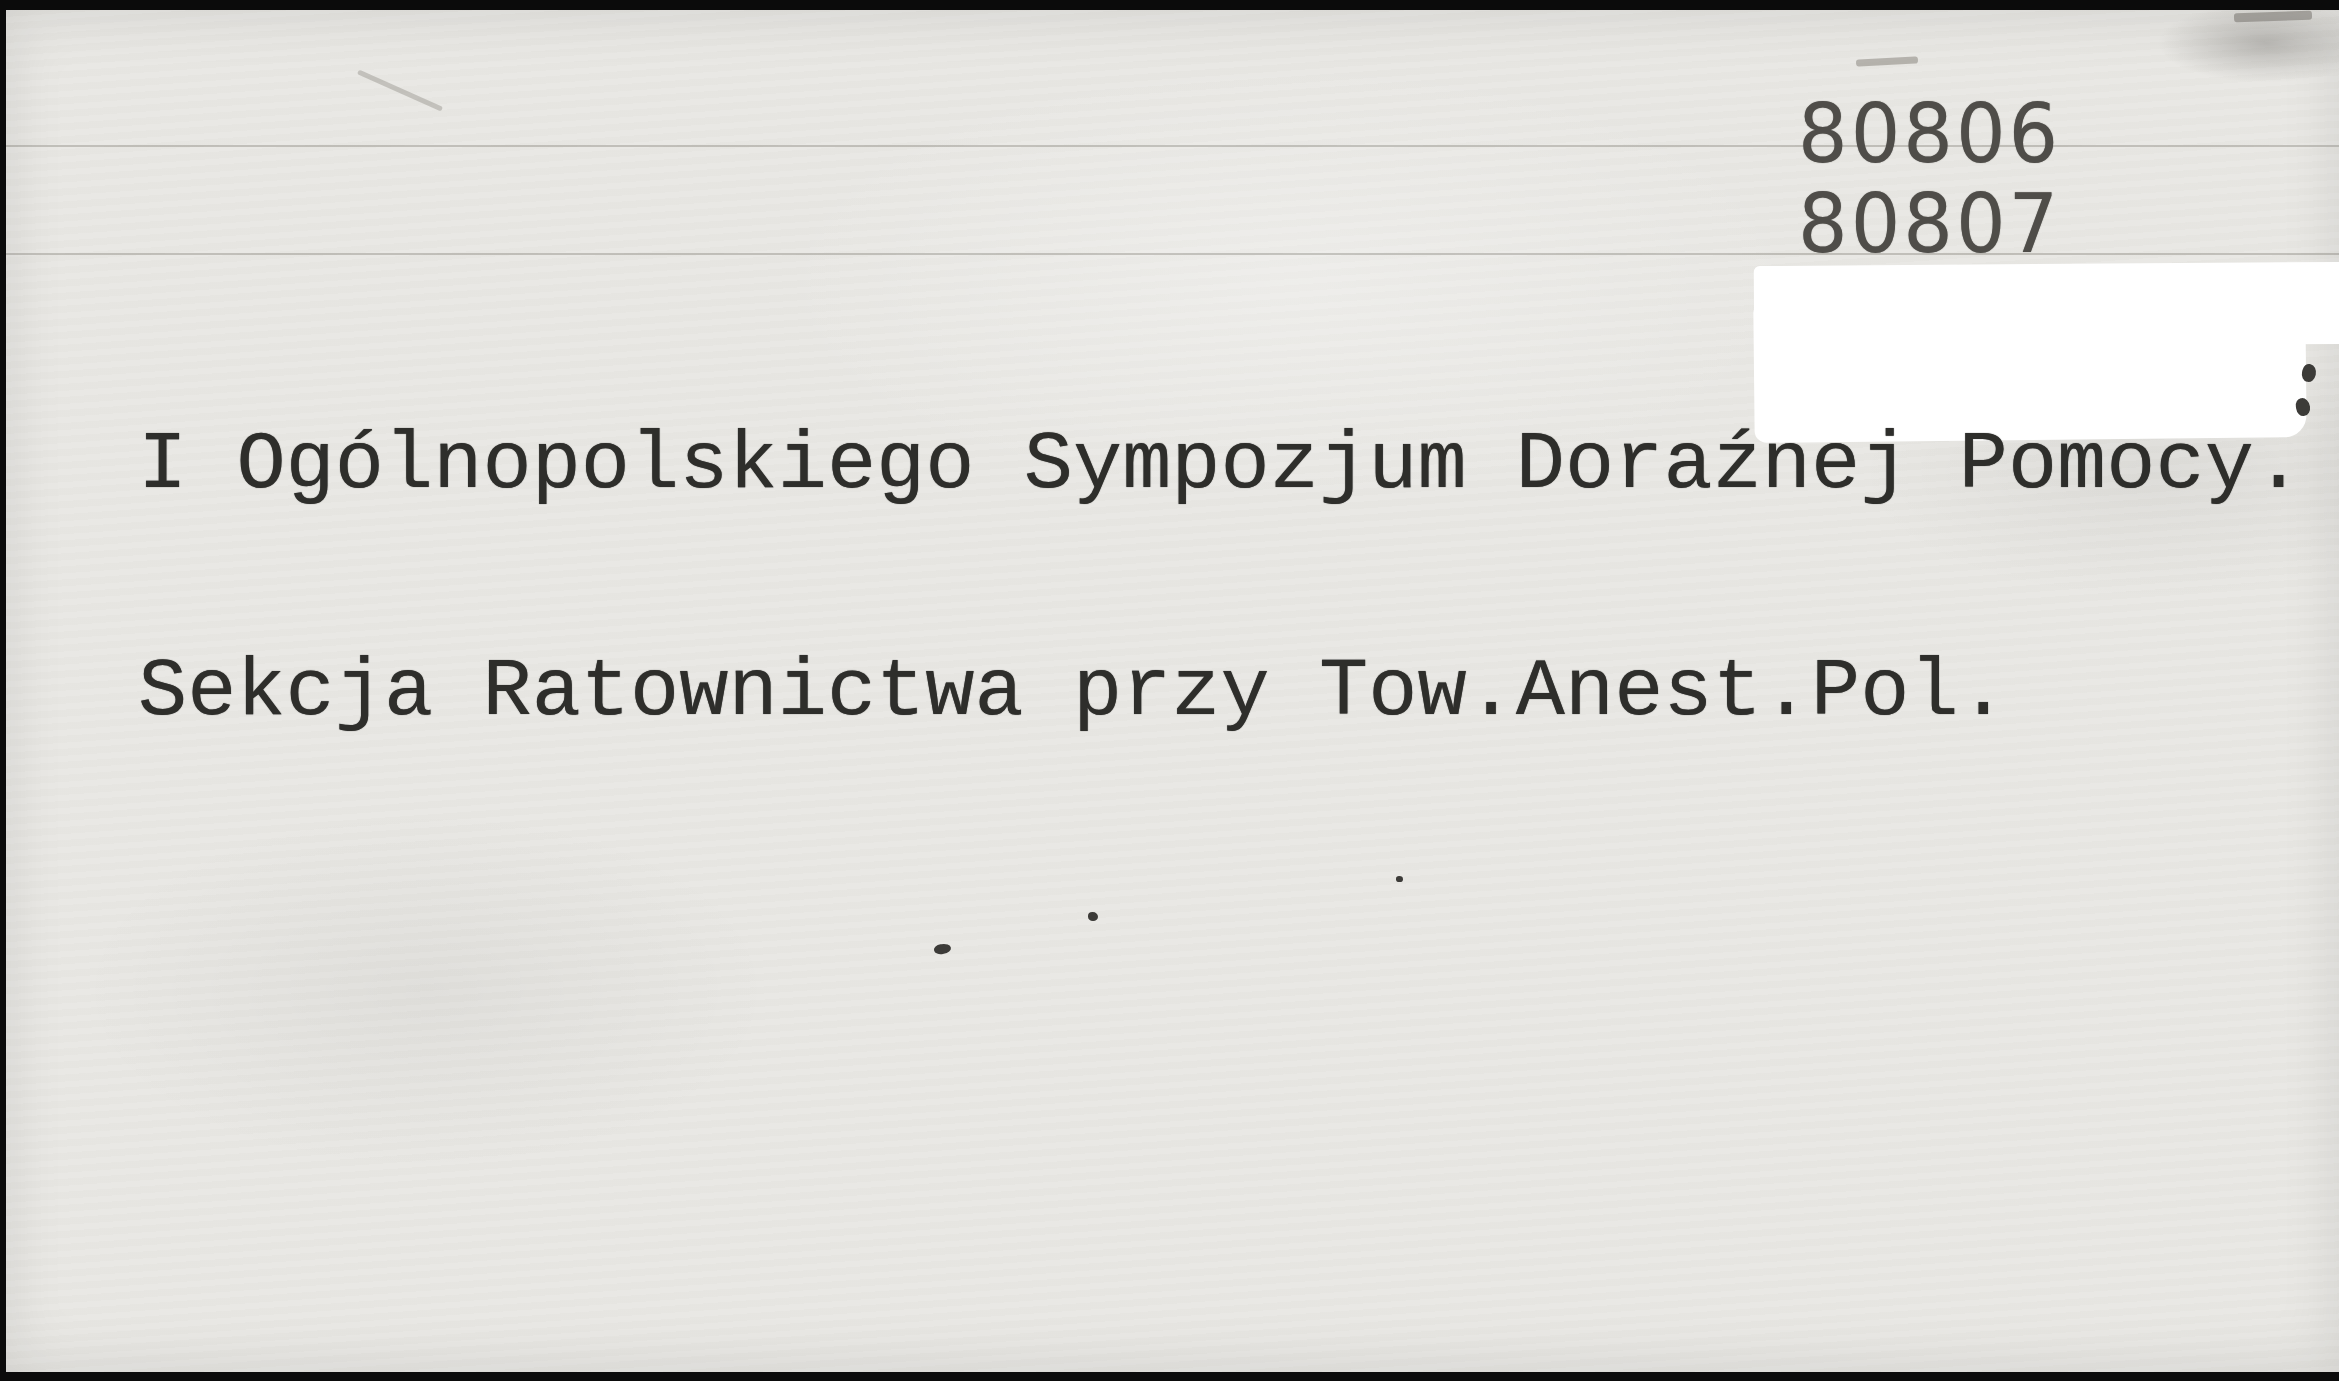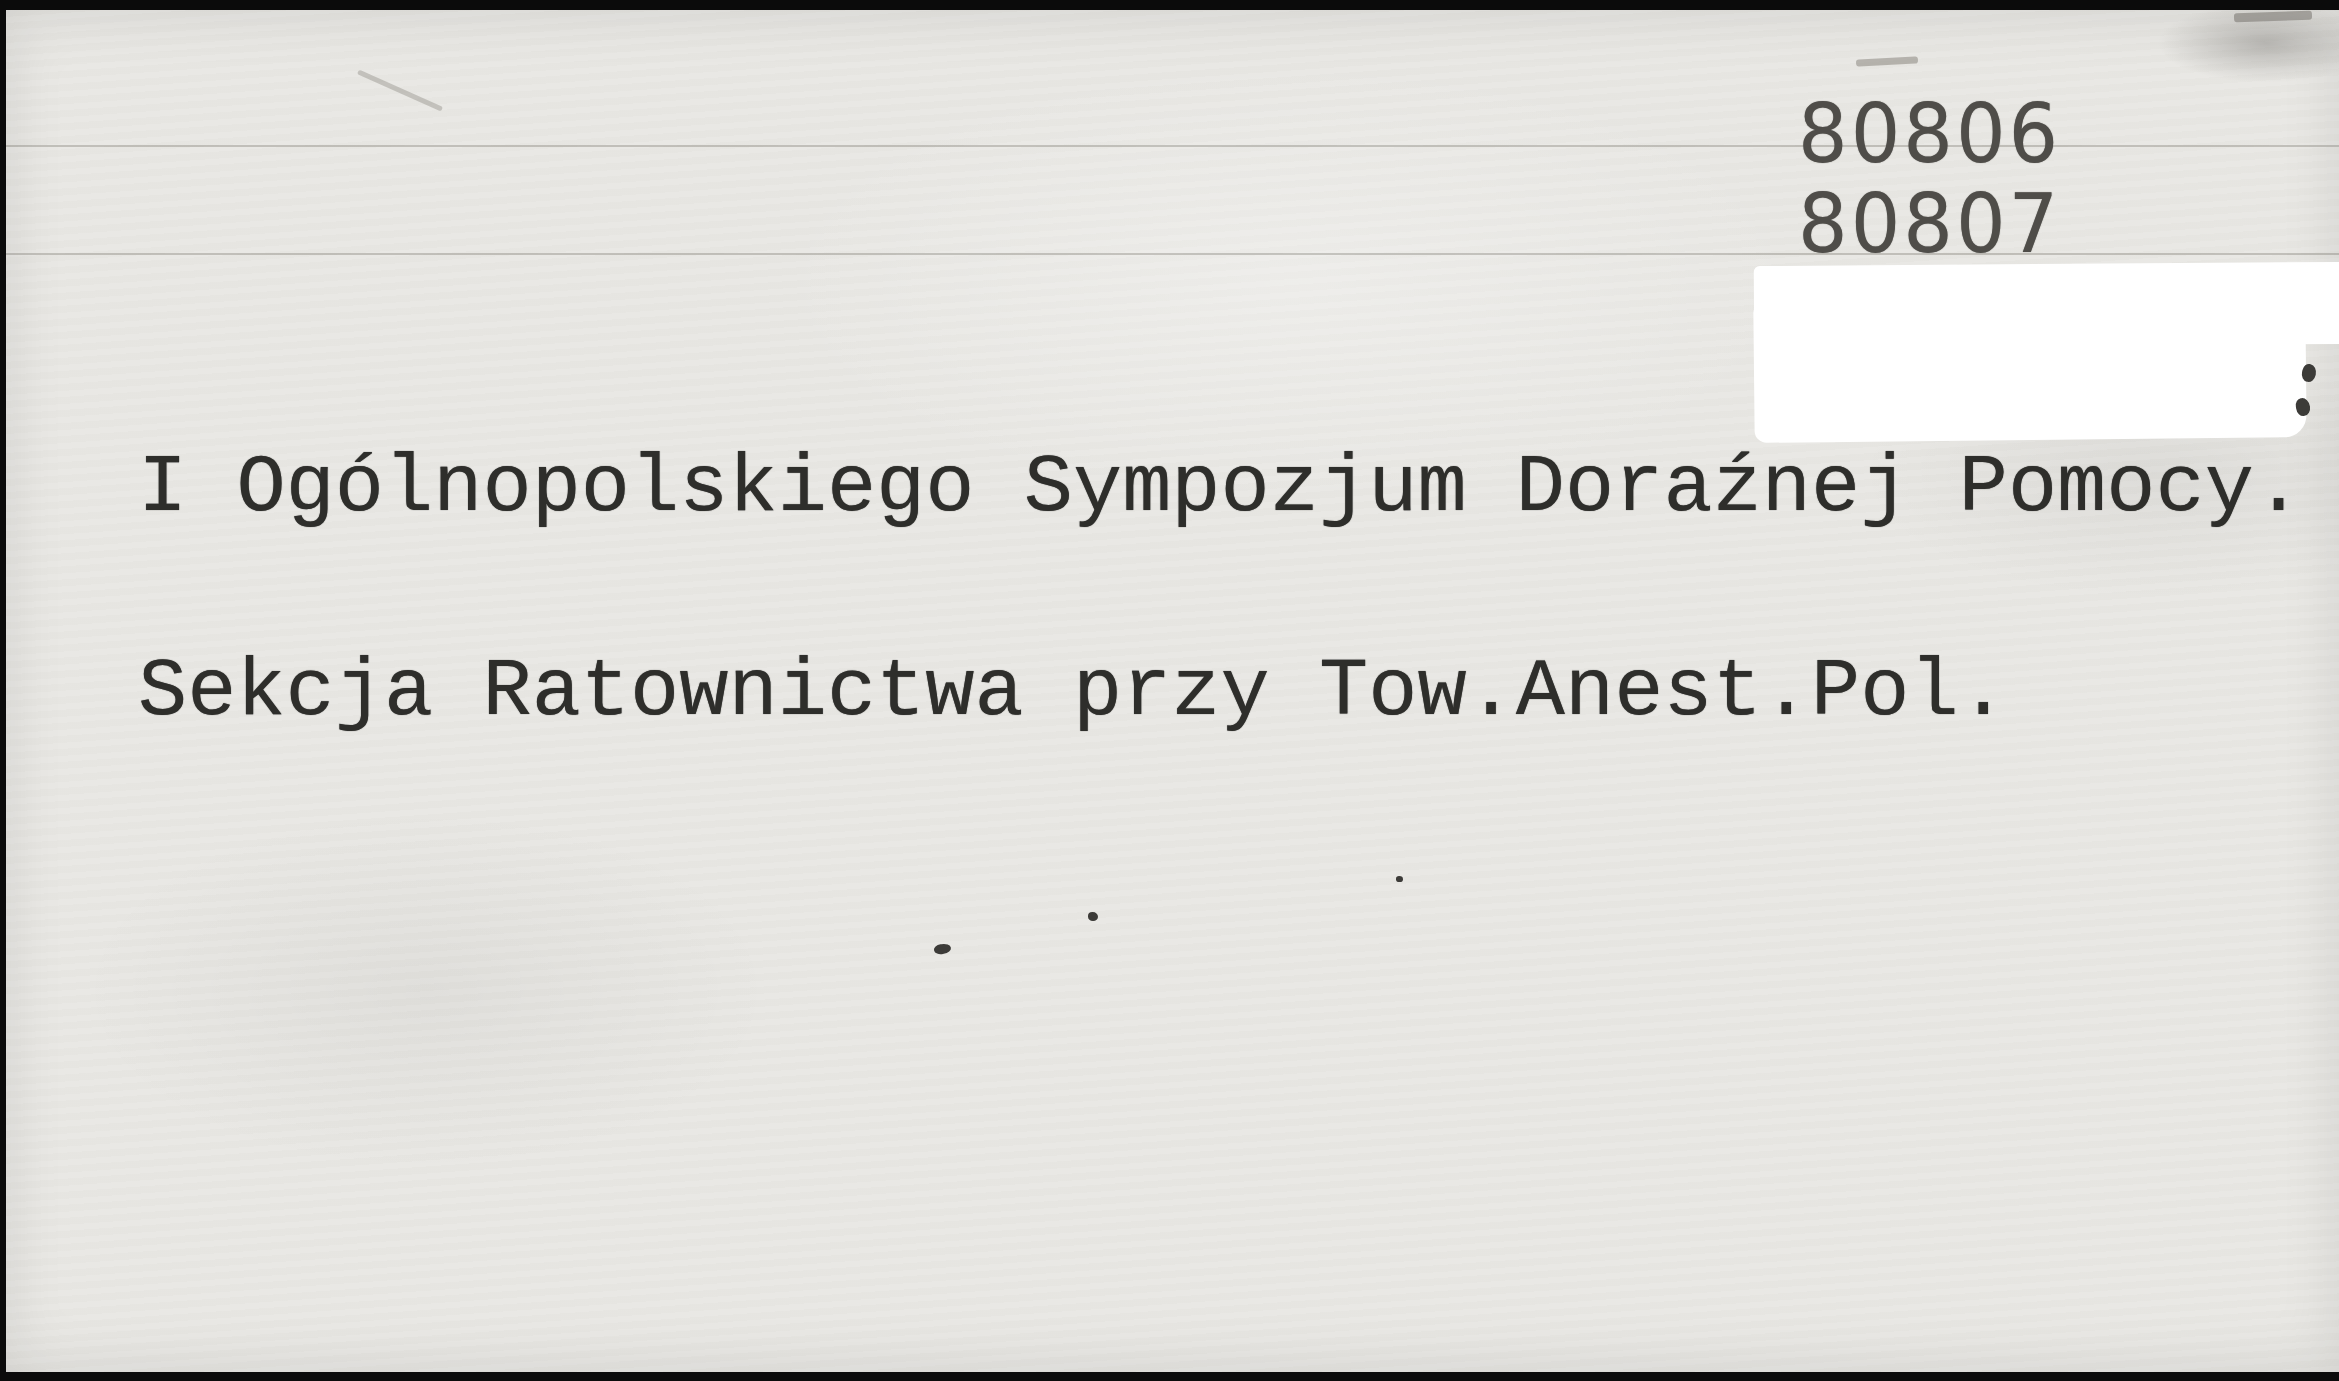--- a/index.html
+++ b/index.html
@@ -83,21 +83,21 @@
     <div class="rule rule1"></div>
     <div class="rule rule2"></div>
 
 
     <div class="acc acc1">80806</div>
     <div class="acc acc2">80807</div>
 
     <div class="patch patchA"></div>
     <div class="patch patchB"></div>
 
-    <div class="typed" style="left:132px; top:438px;text-align:right;">I Ogólnopolskiego Sympozjum Doraźnej Pomocy.</div>
+    <div class="typed" style="left:132px; top:415px;text-align:right;">I Ogólnopolskiego Sympozjum Doraźnej Pomocy.</div>
     <div class="typed" style="left:132px; top:642px;">Sekcja Ratownictwa przy Tow.Anest.Pol.</div>
 
     <div class="speck" style="left:2296px; top:354px; width:14px; height:18px; transform:rotate(12deg); z-index:3;"></div>
     <div class="speck" style="left:2290px; top:388px; width:14px; height:18px; transform:rotate(-8deg); z-index:3;"></div>
     <div class="speck" style="left:1082px; top:902px; width:10px; height:9px;"></div>
     <div class="speck" style="left:928px;  top:934px; width:17px; height:10px; transform:rotate(-10deg);"></div>
     <div class="speck" style="left:1390px; top:866px; width:7px; height:6px;"></div>
     <div class="pencil" style="left:348px; top:78px; width:92px; height:5px; transform:rotate(24deg);"></div>
     <div class="pencil" style="left:1850px; top:48px; width:62px; height:7px; transform:rotate(-3deg); opacity:0.55;"></div>
     <div class="pencil" style="left:2228px; top:2px; width:78px; height:9px; transform:rotate(-2deg); opacity:0.5; background:#6e6a64;"></div>

